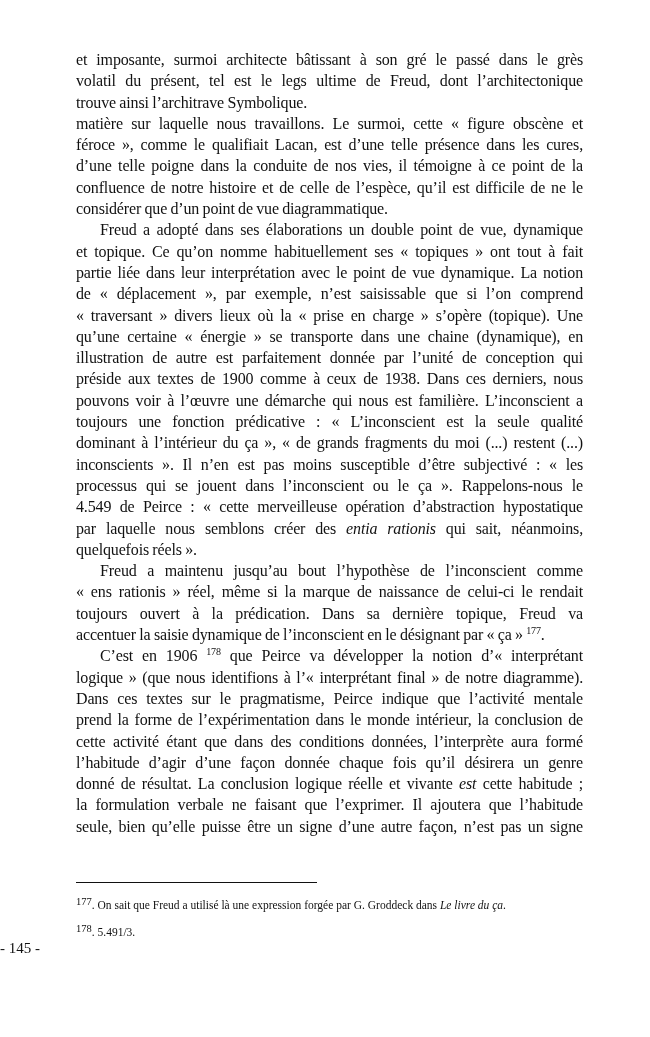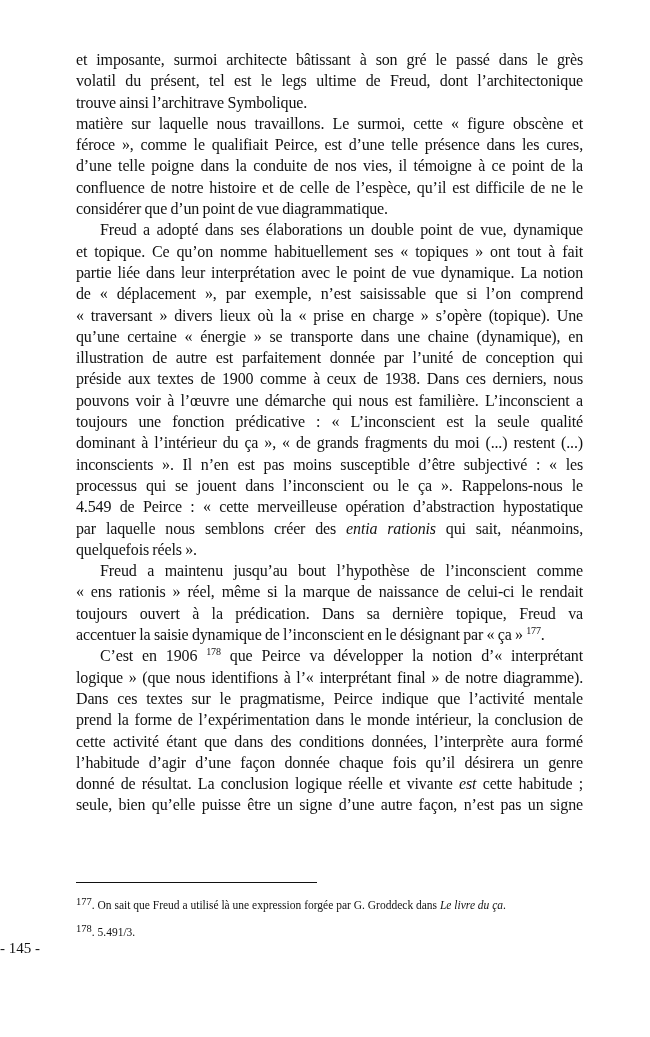--- a/index.html
+++ b/index.html
@@ -90,21 +90,21 @@
   <div class="body-text">
 
     <div>
       <span class="line">et imposante, surmoi architecte bâtissant à son gré le passé dans le grès</span>
       <span class="line">volatil du présent, tel est le legs ultime de Freud, dont l’architectonique</span>
       <span class="line last">trouve ainsi l’architrave Symbolique.</span>
     </div>
 
     <div>
       <span class="line">matière sur laquelle nous travaillons. Le surmoi, cette « figure obscène et</span>
-      <span class="line">féroce », comme le qualifiait Peirce, est d’une telle présence dans les cures,</span>
+      <span class="line">féroce », comme le qualifiait Lacan, est d’une telle présence dans les cures,</span>
       <span class="line">d’une telle poigne dans la conduite de nos vies, il témoigne à ce point de la</span>
       <span class="line">confluence de notre histoire et de celle de l’espèce, qu’il est difficile de ne le</span>
       <span class="line last">considérer que d’un point de vue diagrammatique.</span>
     </div>
 
     <div>
       <span class="line indent">Freud a adopté dans ses élaborations un double point de vue, dynamique</span>
       <span class="line">et topique. Ce qu’on nomme habituellement ses « topiques » ont tout à fait</span>
       <span class="line">partie liée dans leur interprétation avec le point de vue dynamique. La notion</span>
       <span class="line">de « déplacement », par exemple, n’est saisissable que si l’on comprend</span>
@@ -130,20 +130,21 @@
     </div>
 
     <div>
       <span class="line indent"><span>C’est en 1906 </span><sup class="fnref">178</sup><span> que Peirce va développer la notion d’« interprétant</span></span>
       <span class="line">logique » (que nous identifions à l’« interprétant final » de notre diagramme).</span>
       <span class="line">Dans ces textes sur le pragmatisme, Peirce indique que l’activité mentale</span>
       <span class="line">prend la forme de l’expérimentation dans le monde intérieur, la conclusion de</span>
       <span class="line">cette activité étant que dans des conditions données, l’interprète aura formé</span>
       <span class="line">l’habitude d’agir d’une façon donnée chaque fois qu’il désirera un genre</span>
       <span class="line"><span>donné de résultat. La conclusion logique réelle et vivante </span><span class="ital">est</span><span> cette habitude ;</span></span>
+      <span class="line">la formulation verbale ne faisant que l’exprimer. Il ajoutera que l’habitude</span>
       <span class="line">seule, bien qu’elle puisse être un signe d’une autre façon, n’est pas un signe</span>
     </div>
   </div>
 
   <div class="footnote-rule"></div>
 
   <div class="footnotes">
     <span class="footnote"><span class="num">177</span><span>. On sait que Freud a utilisé là une expression forgée par G. Groddeck dans </span><span class="itfn">Le livre du ça</span><span>.</span></span>
     <span class="footnote"><span class="num">178</span><span>. 5.491/3.</span></span>
   </div>

